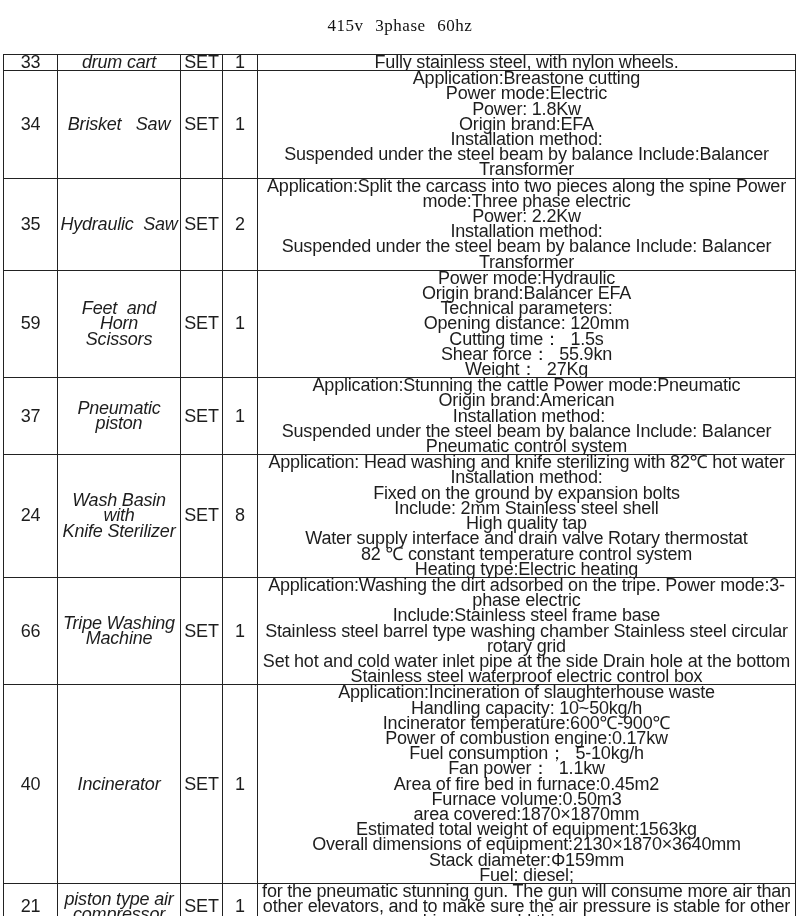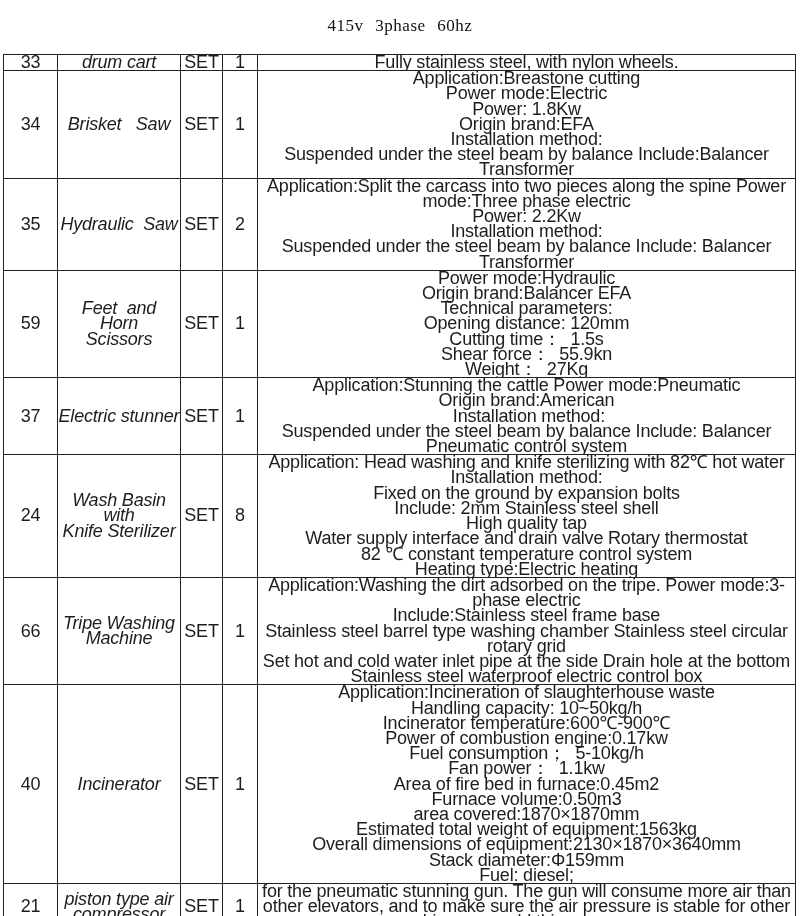--- a/index.html
+++ b/index.html
@@ -141,21 +141,21 @@
         <td class="c-desc">Power mode:Hydraulic
 Origin brand:Balancer EFA
 Technical parameters:
 Opening distance: 120mm
 Cutting time：  1.5s
 Shear force：  55.9kn
 Weight：  27Kg</td>
       </tr>
       <tr class="r5">
         <td class="c-no">37</td>
-        <td class="c-name">Electric stunner</td>
+        <td class="c-name">Pneumatic piston</td>
         <td class="c-unit">SET</td>
         <td class="c-qty">1</td>
         <td class="c-desc">Application:Stunning the cattle Power mode:Pneumatic
 Origin brand:American
  Installation method:
 Suspended under the steel beam by balance Include: Balancer
 Pneumatic control system</td>
       </tr>
       <tr class="r6">
         <td class="c-no">24</td>

